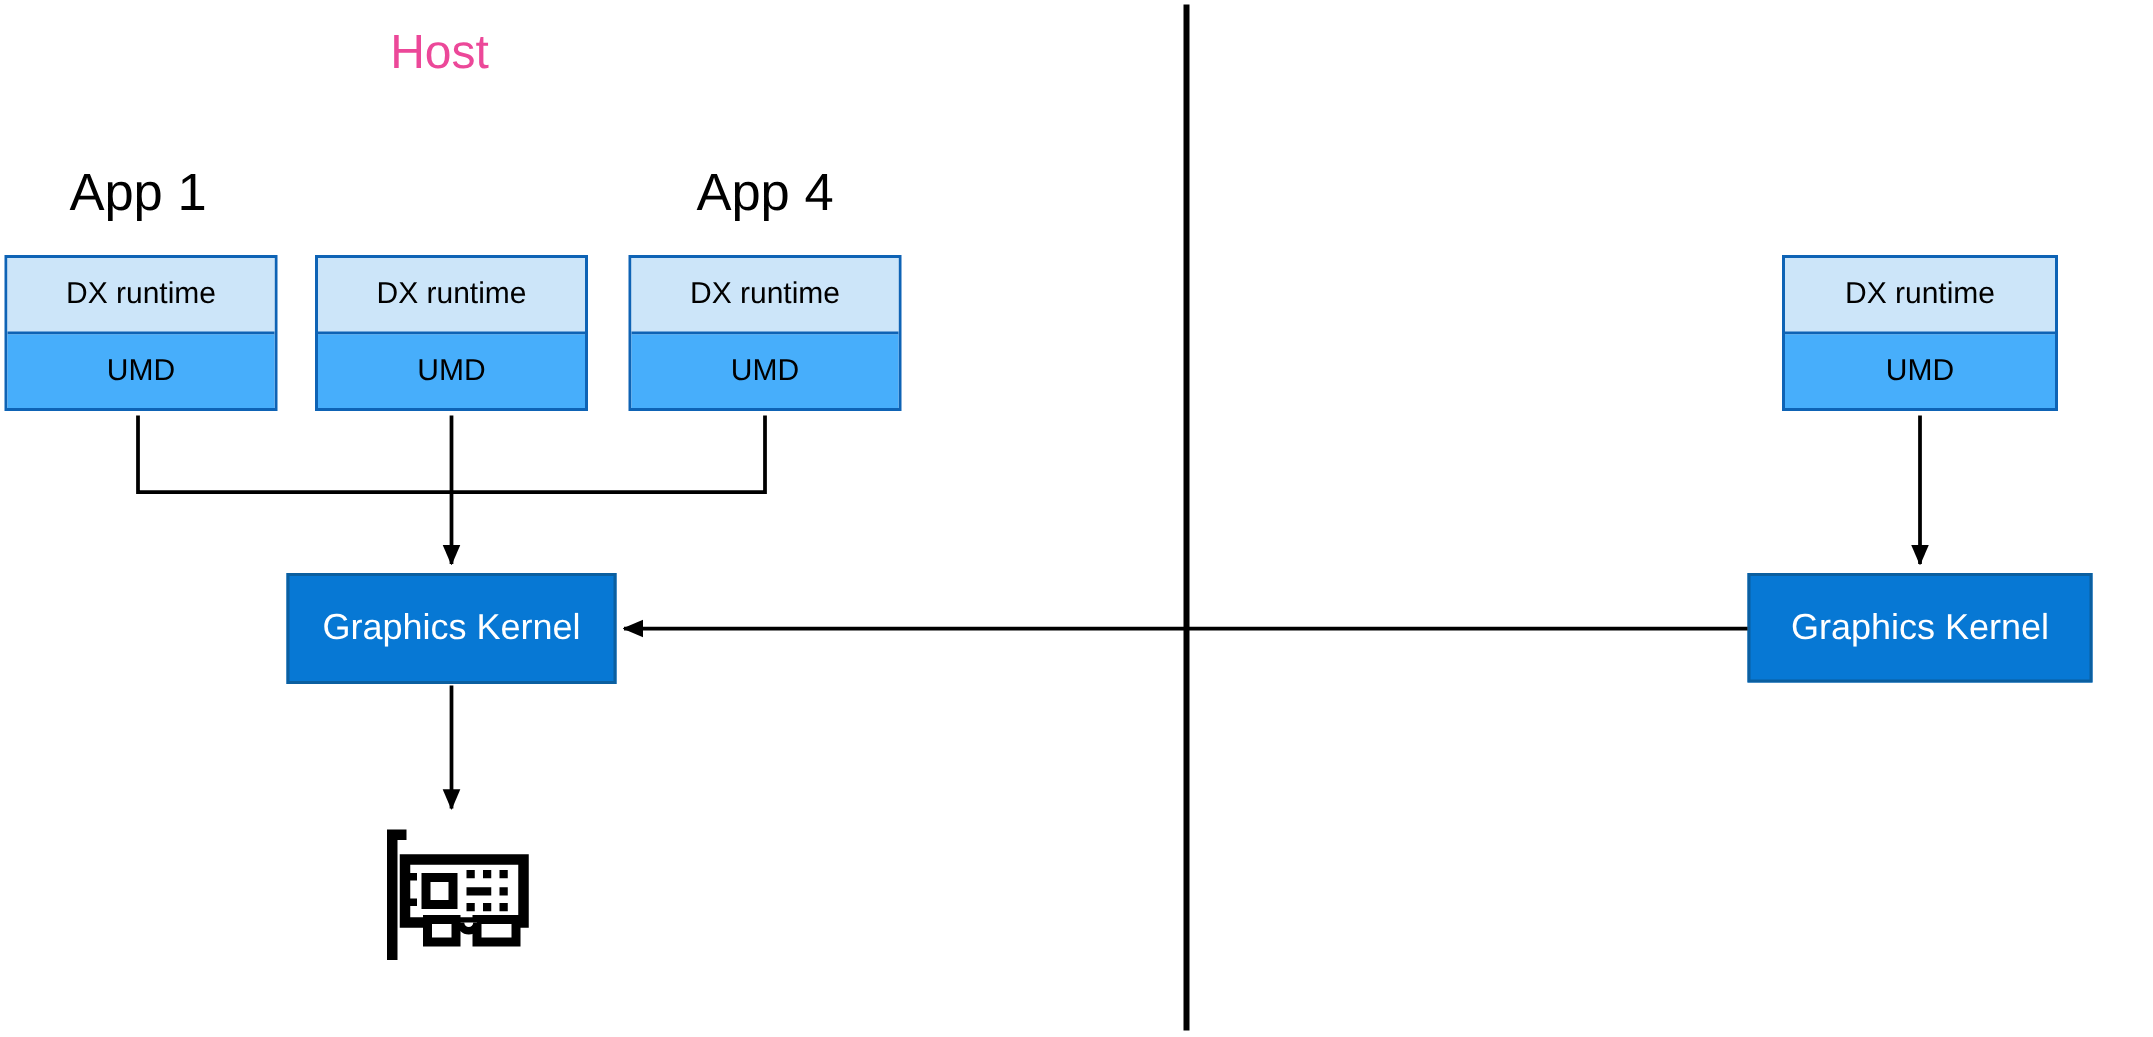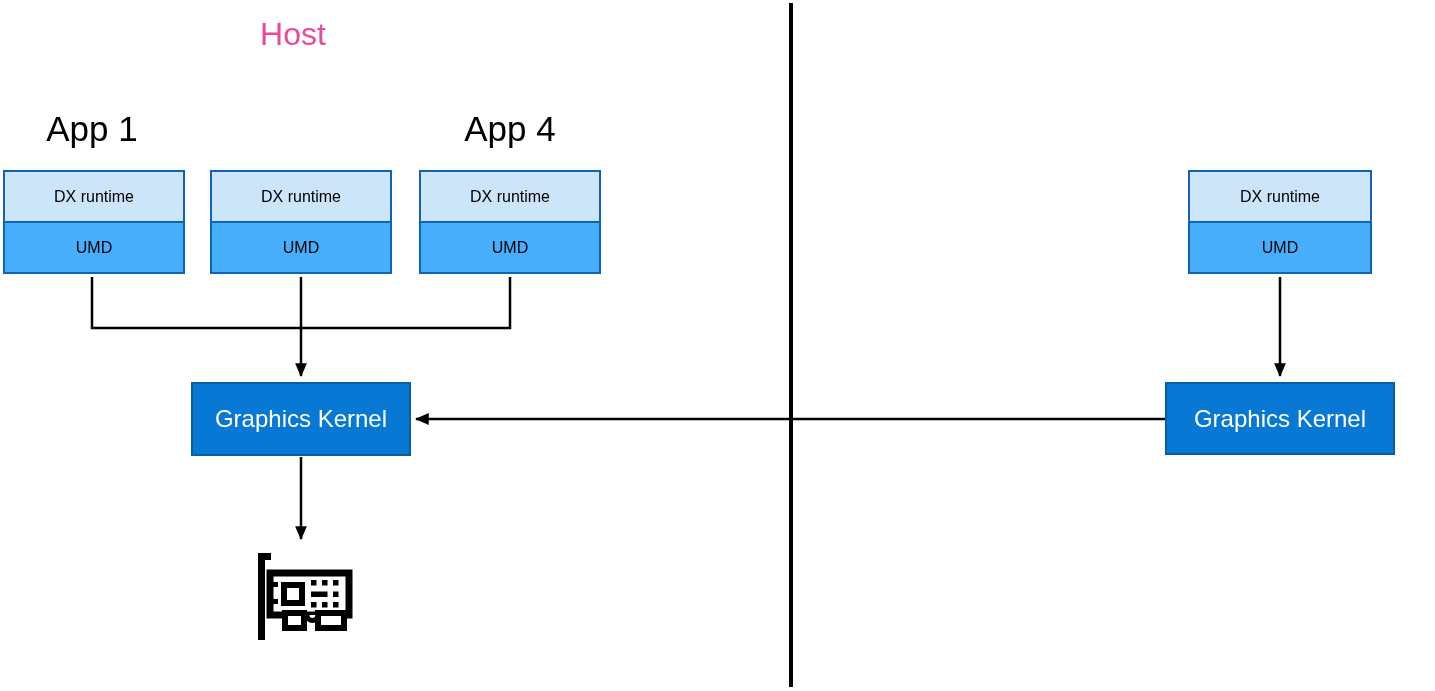--- a/index.html
+++ b/index.html
@@ -46,21 +46,21 @@
   .app1-stack { left: 3px; }
   .app2-stack { left: 210px; }
   .app3-stack { left: 419px; }
   .app4-stack { left: 1188px; width: 180px; }
 
   .layer {
     height: 49px;
     display: flex;
     align-items: center;
     justify-content: center;
-    font-size: 16px;
+    font-size: 20px;
     color: #000;
   }
   .layer-dx  { background: #cce5f9; border-bottom: 2px solid #0e63b5; }
   .layer-umd { background: #47aefb; }
 
   .kernel-box {
     position: absolute;
     background: #0778d4;
     border: 2px solid #0b5fa0;
     color: #ffffff;

